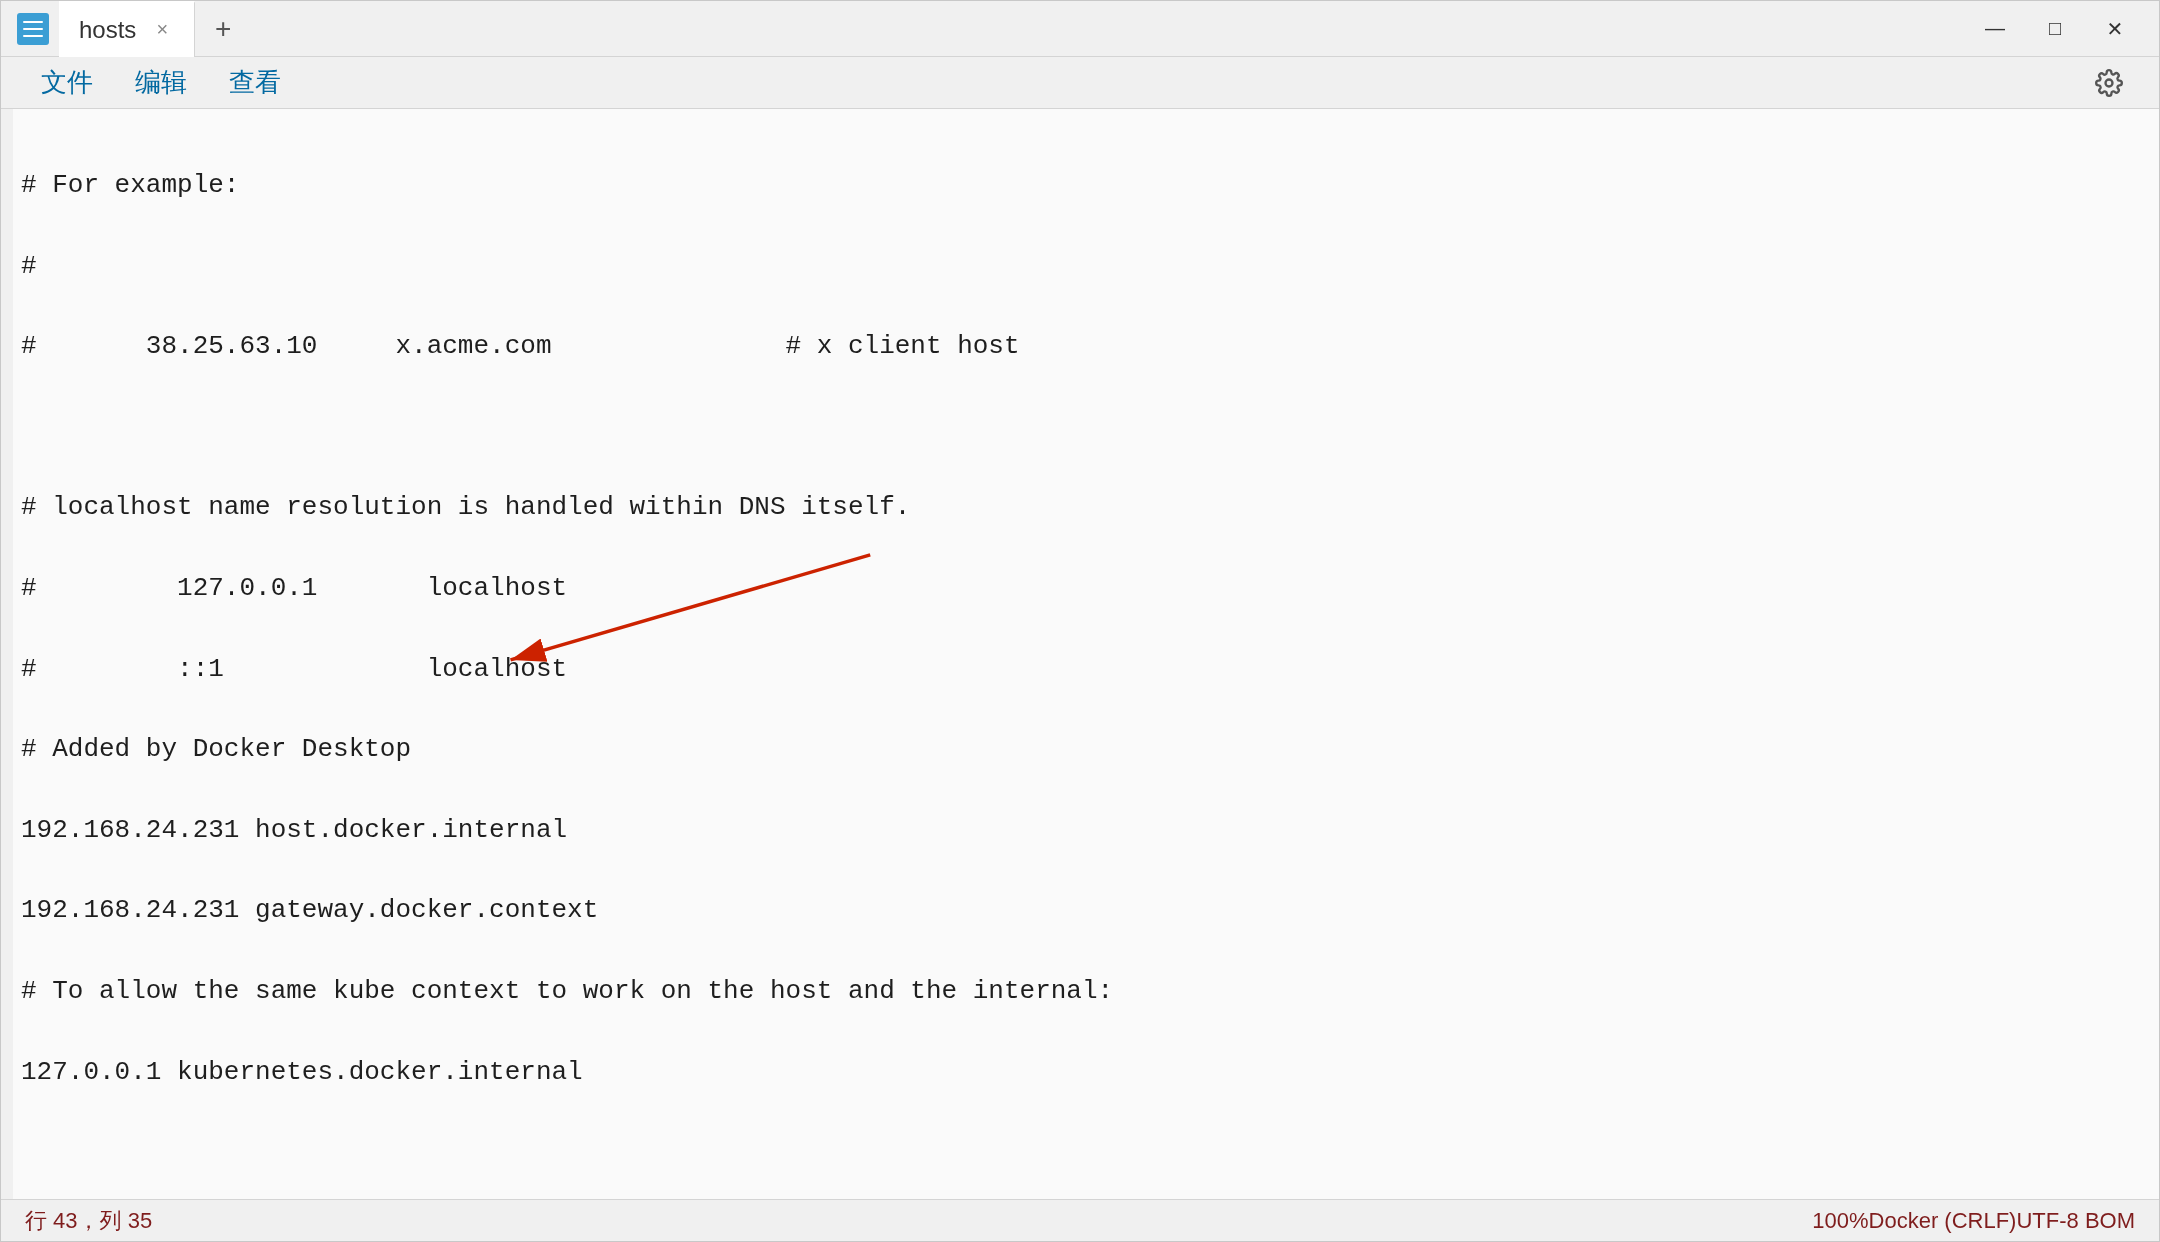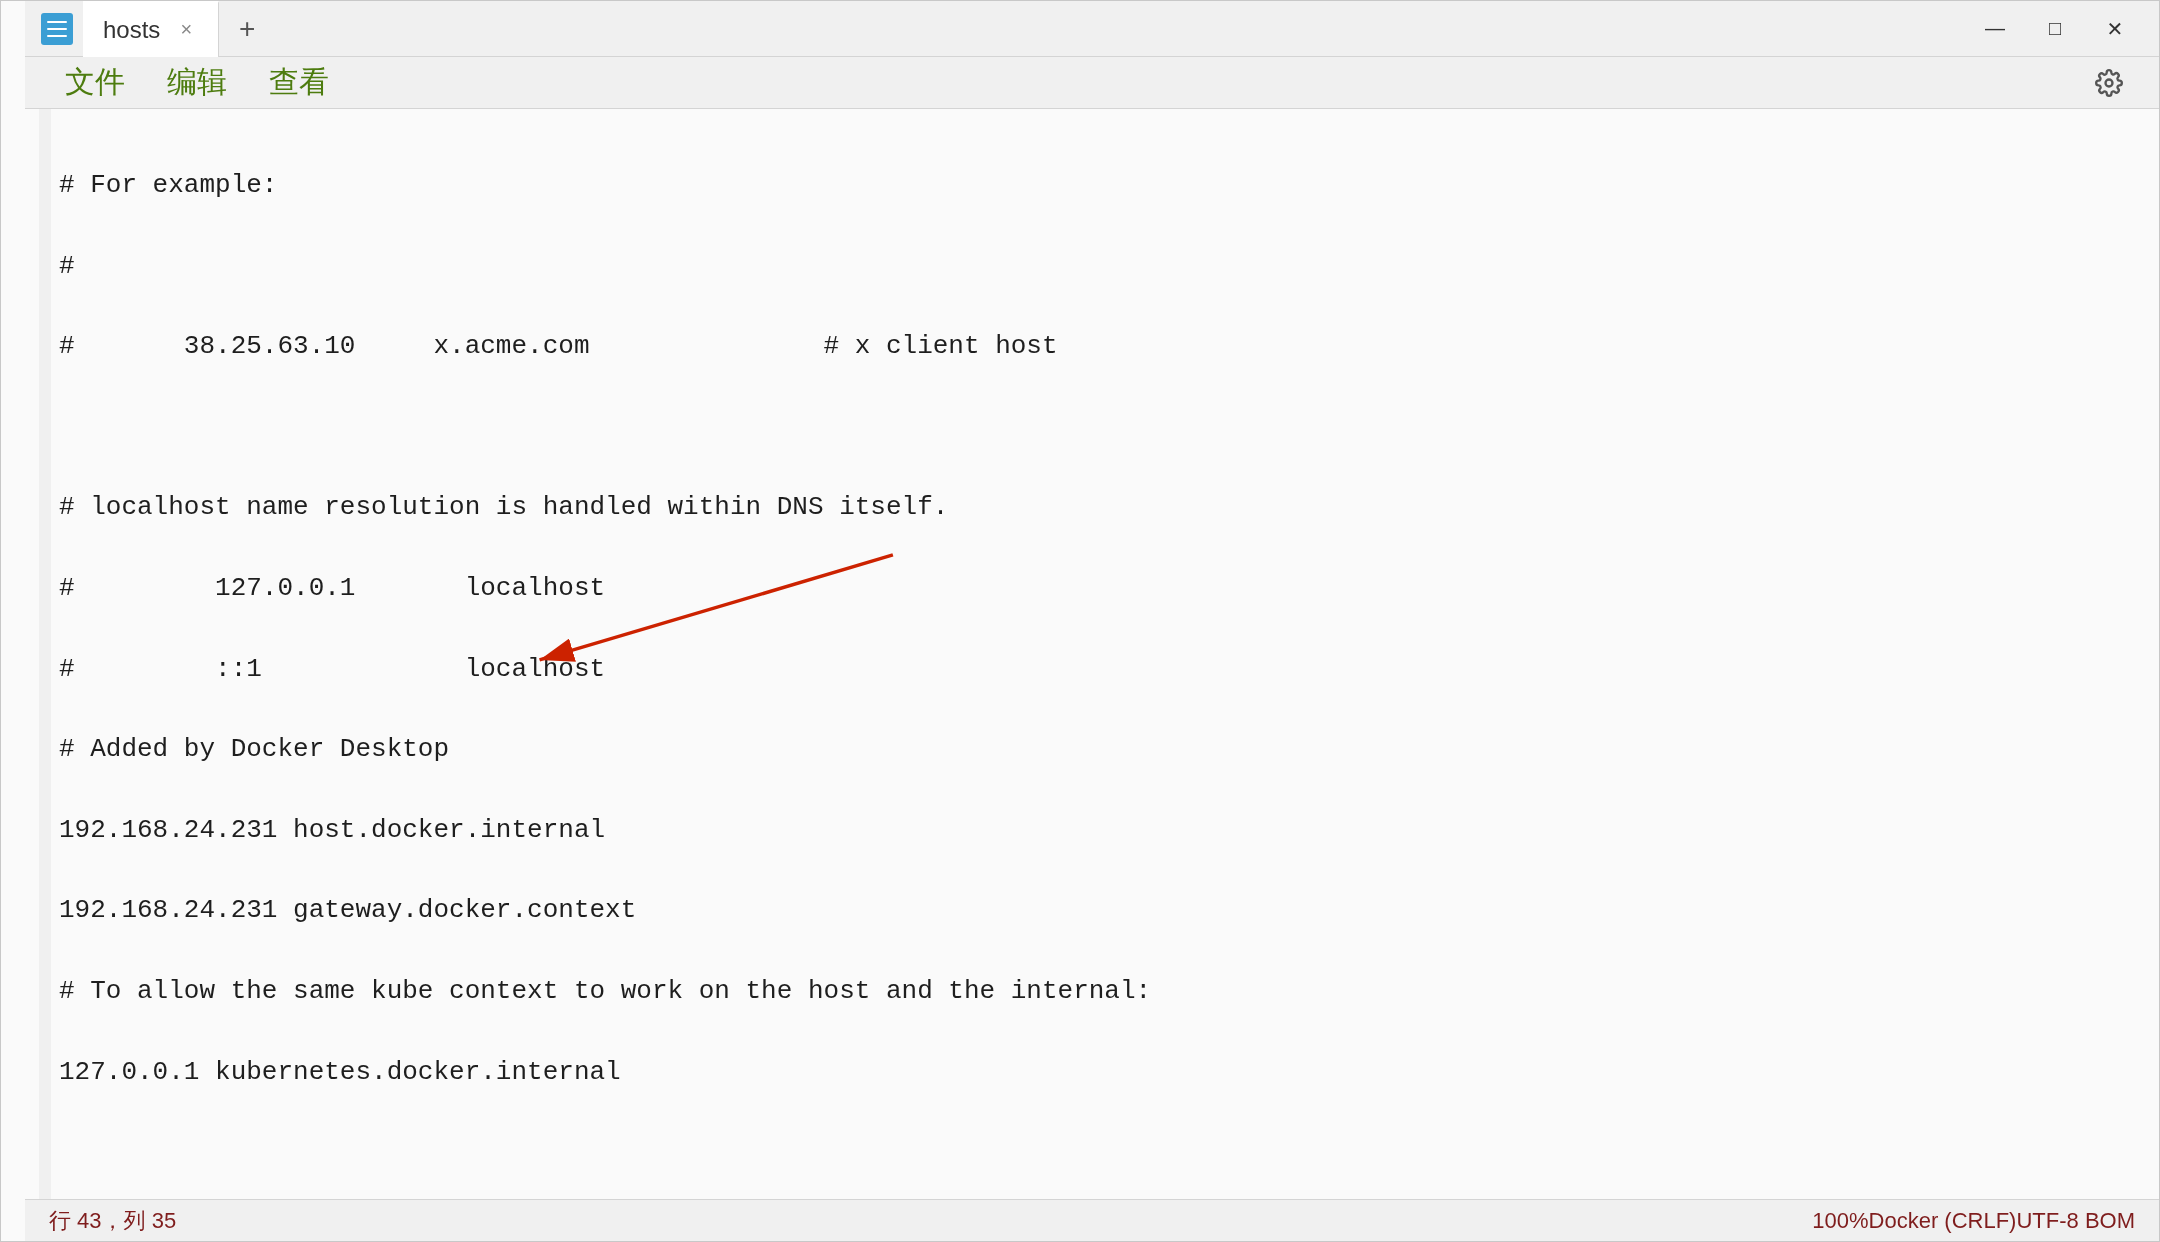--- a/index.html
+++ b/index.html
@@ -13,21 +13,20 @@
       position: relative;
     }
 
     .window {
       width: 2160px;
       height: 1242px;
       background: #fafafa;
       display: flex;
       flex-direction: column;
       border: 1px solid #c8c8c8;
-      padding-left: 24px;
     }
 
     
     .title-bar {
       height: 56px;
       background: #f0f0f0;
       display: flex;
       align-items: center;
       padding: 0 16px;
       border-bottom: 1px solid #d4d4d4;
@@ -126,22 +125,22 @@
       display: flex;
       align-items: center;
       padding: 0 24px;
       border-bottom: 1px solid #d4d4d4;
       flex-shrink: 0;
       gap: 10px;
     }
 
     .menu-item {
       padding: 8px 16px;
-      font-size: 30px;
-      color: #4d7c0f;
+      font-size: 26px;
+      color: #0369a1;
       cursor: pointer;
       border-radius: 4px;
     }
 
     .settings-icon-area {
       margin-left: auto;
       width: 52px;
       height: 52px;
       display: flex;
       align-items: center;
@@ -191,21 +190,20 @@
       left: 0;
       width: 100%;
       height: 100%;
       pointer-events: none;
     }
 
     .editor-wrapper {
       position: relative;
       flex: 1;
       overflow: hidden;
-      margin-left: 14px;
     }
 
     .scrollbar-left {
       position: absolute;
       left: 0;
       top: 0;
       width: 12px;
       height: 100%;
       background: #f0f0f0;
     }

